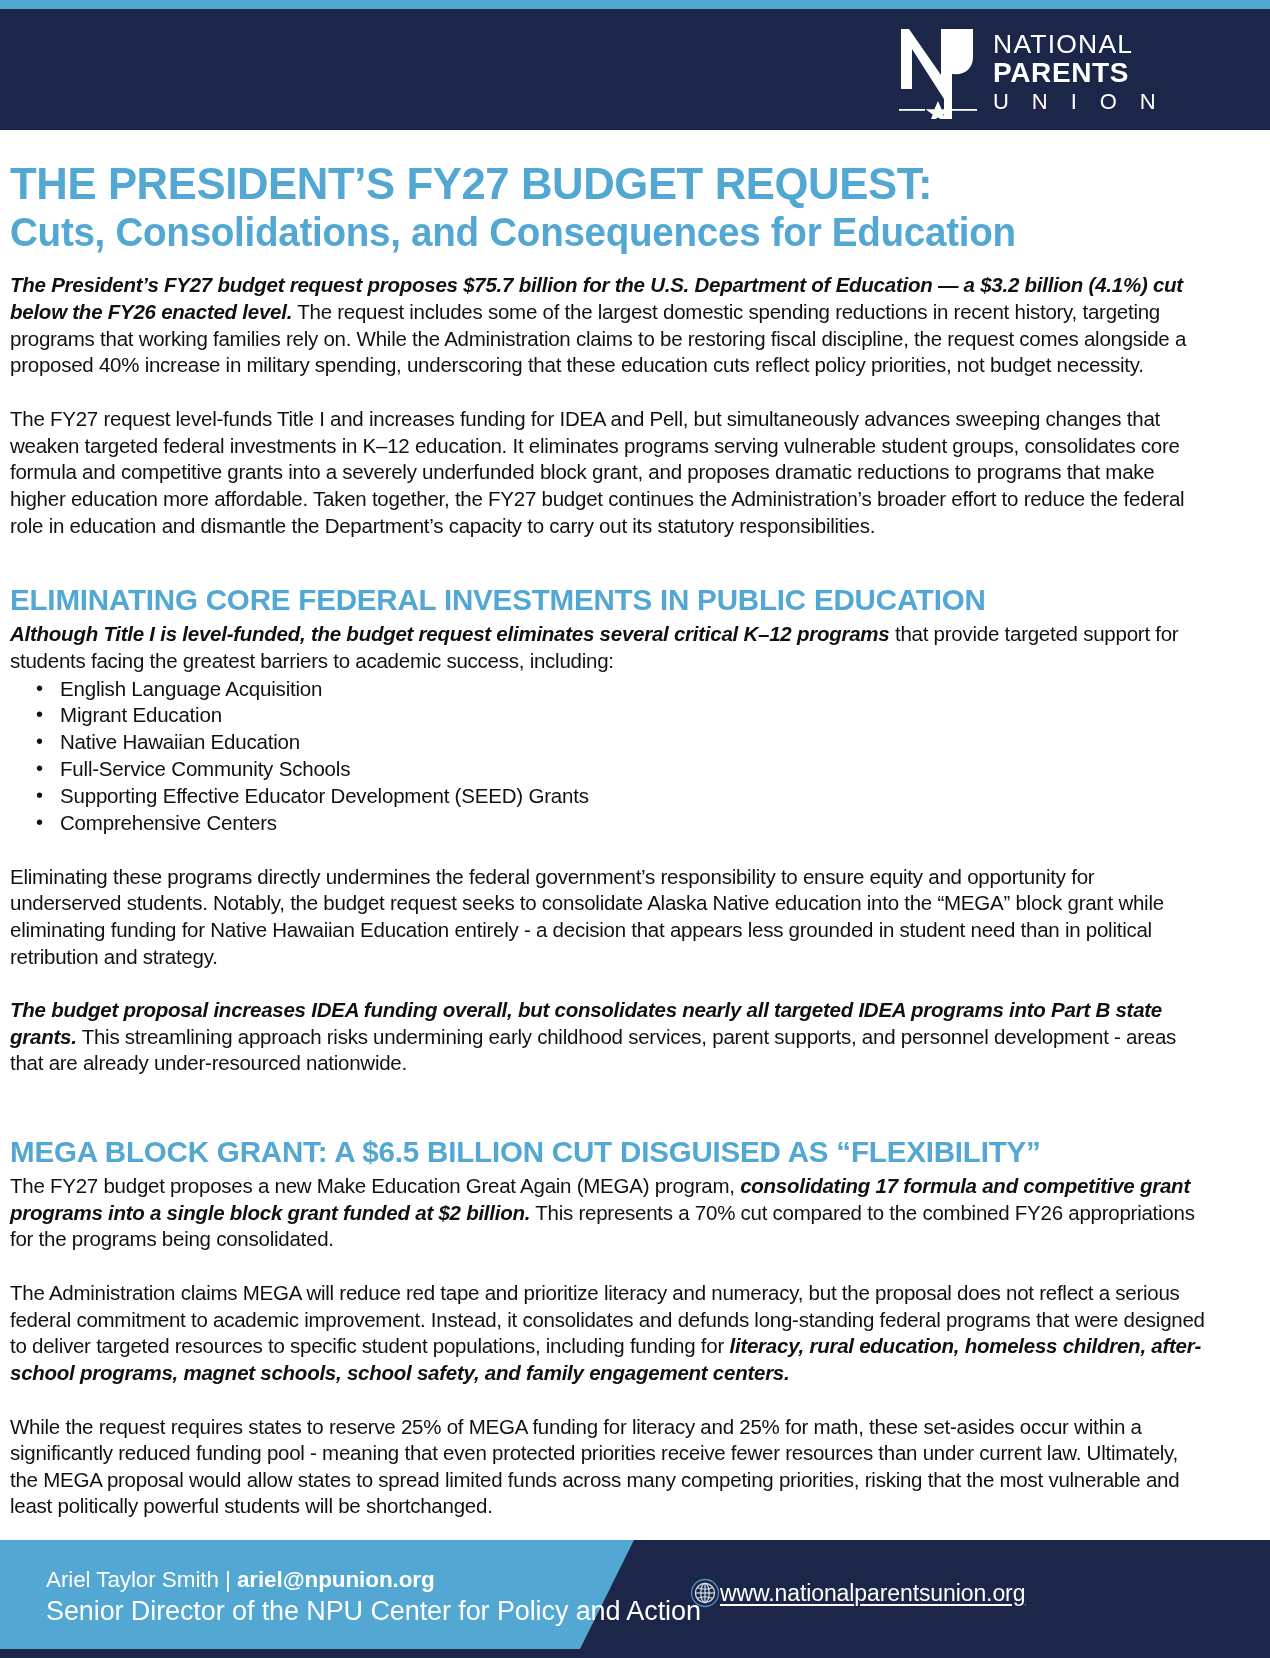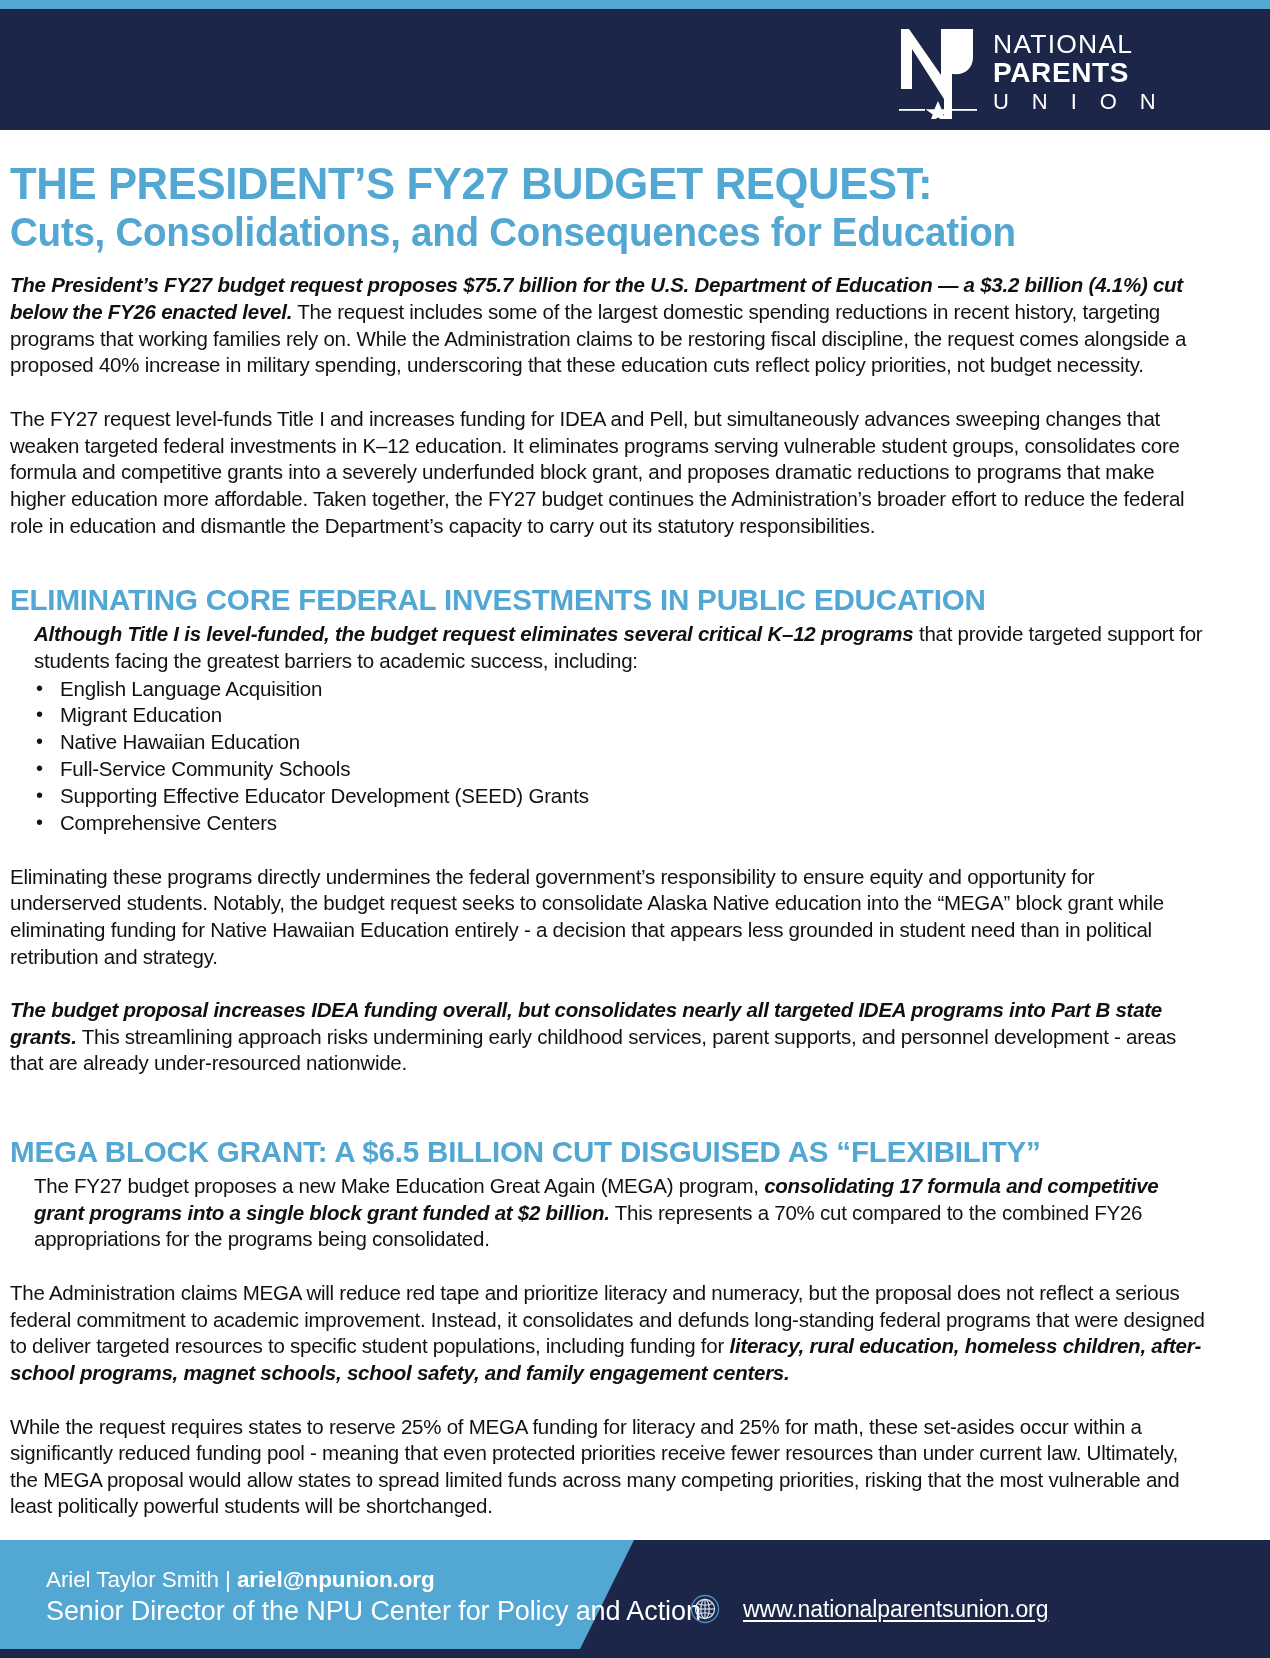--- a/index.html
+++ b/index.html
@@ -144,21 +144,20 @@
     font-weight: 700;
     letter-spacing: -0.2px;
     line-height: 1.1;
     margin: 44px 0 0 0;
     transform: scaleX(0.985);
     transform-origin: left center;
   }
   h2.section.mega { margin-top: 58px; }
   p.undersection {
     margin-top: 5px;
-    margin-left: 24px;
   }
   ul.bullets {
     margin: 1px 0 12px 0;
     padding: 0 0 0 26px;
     list-style: none;
   }
   ul.bullets li {
     color: #111;
     font-size: 20.5px;
     line-height: 1.31;
@@ -208,22 +207,20 @@
   .footer-left .line2 {
     font-size: 27px;
     line-height: 1.26;
     letter-spacing: -0.1px;
   }
   .footer-right {
     position: absolute;
     left: 690px; top: 38px;
     display: flex;
     align-items: center;
-    gap: 23px;
-    margin-top: 16px;
   }
   .globe-icon { width: 30px; height: 30px; flex: none; display:block; }
   .site-url {
     color: #ffffff;
     font-size: 23px;
     text-decoration: underline;
     text-underline-offset: 3px;
     letter-spacing: -0.1px;
   }
 </style>

